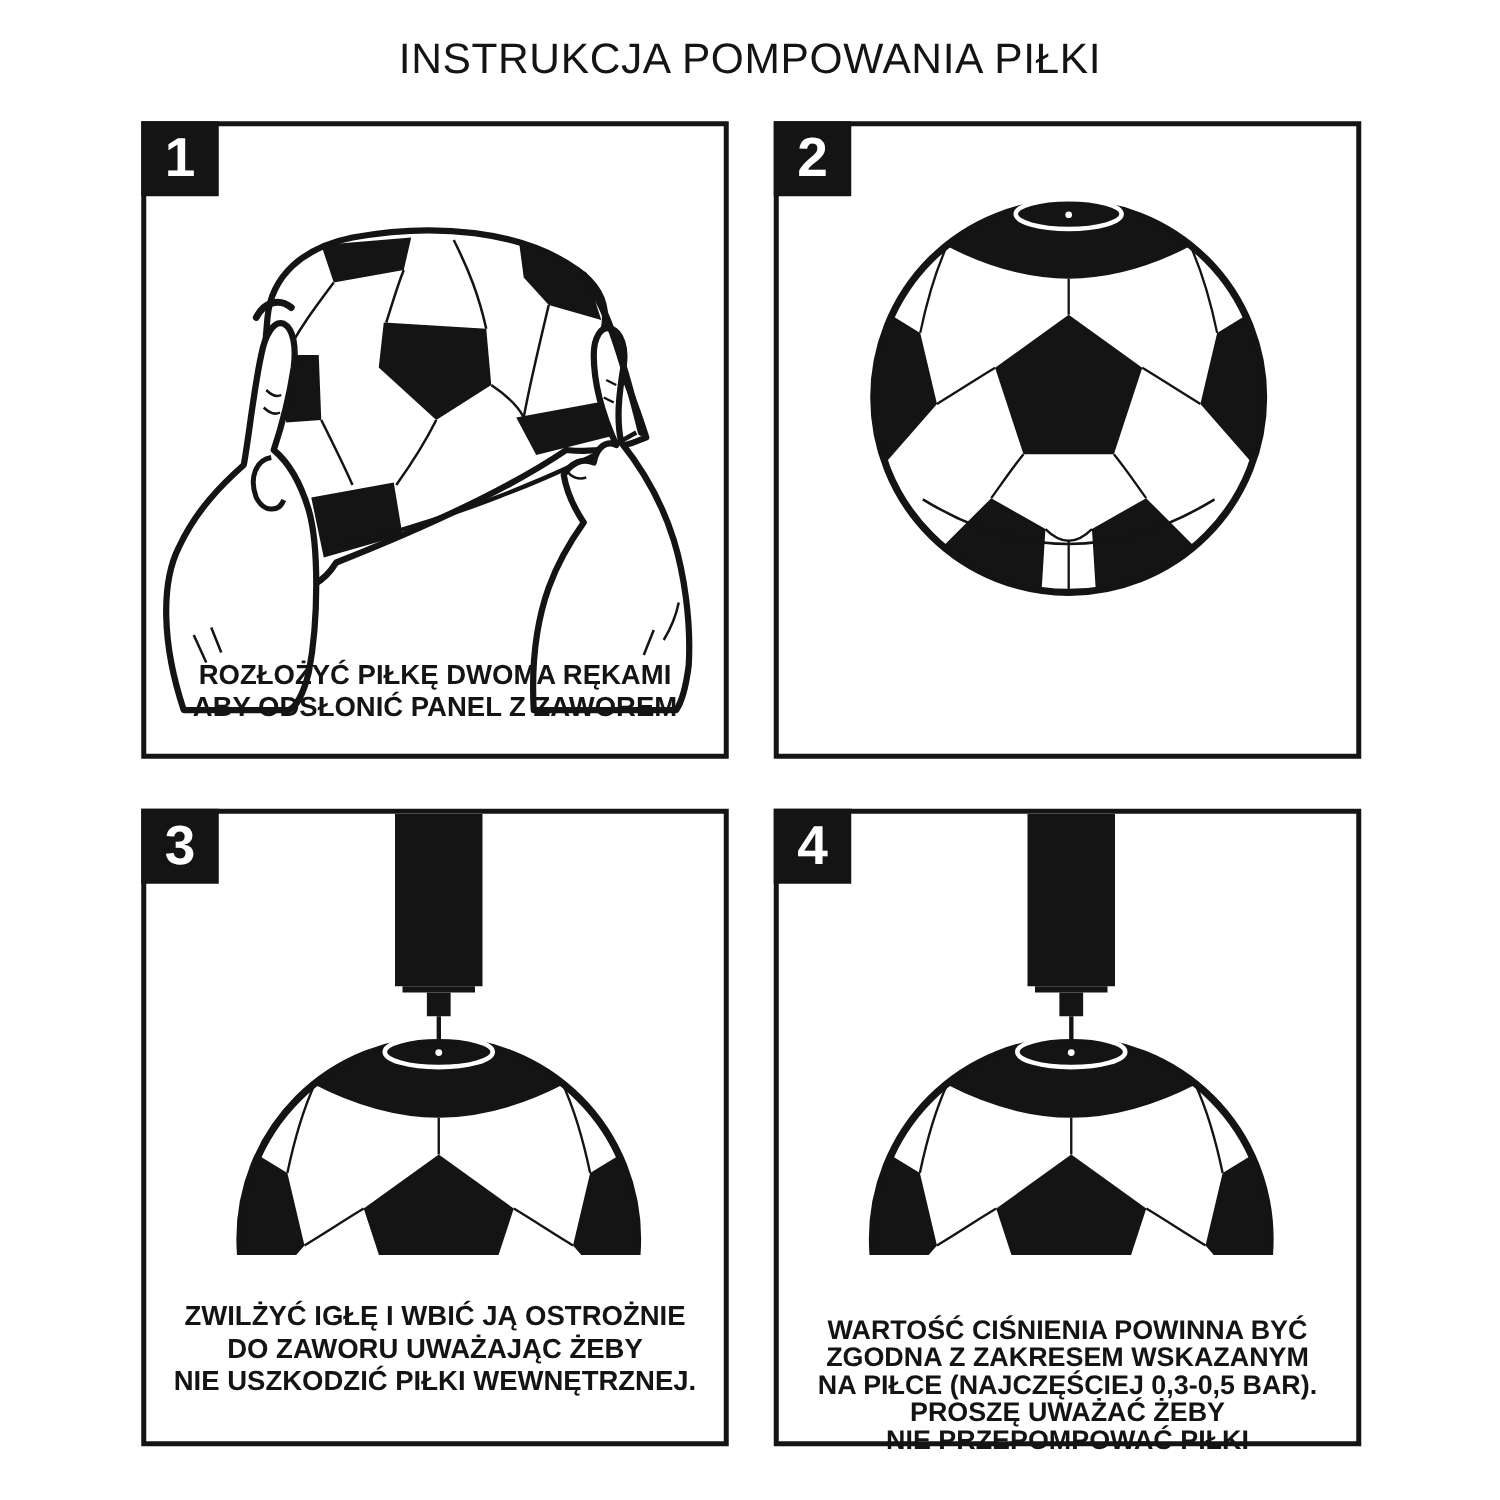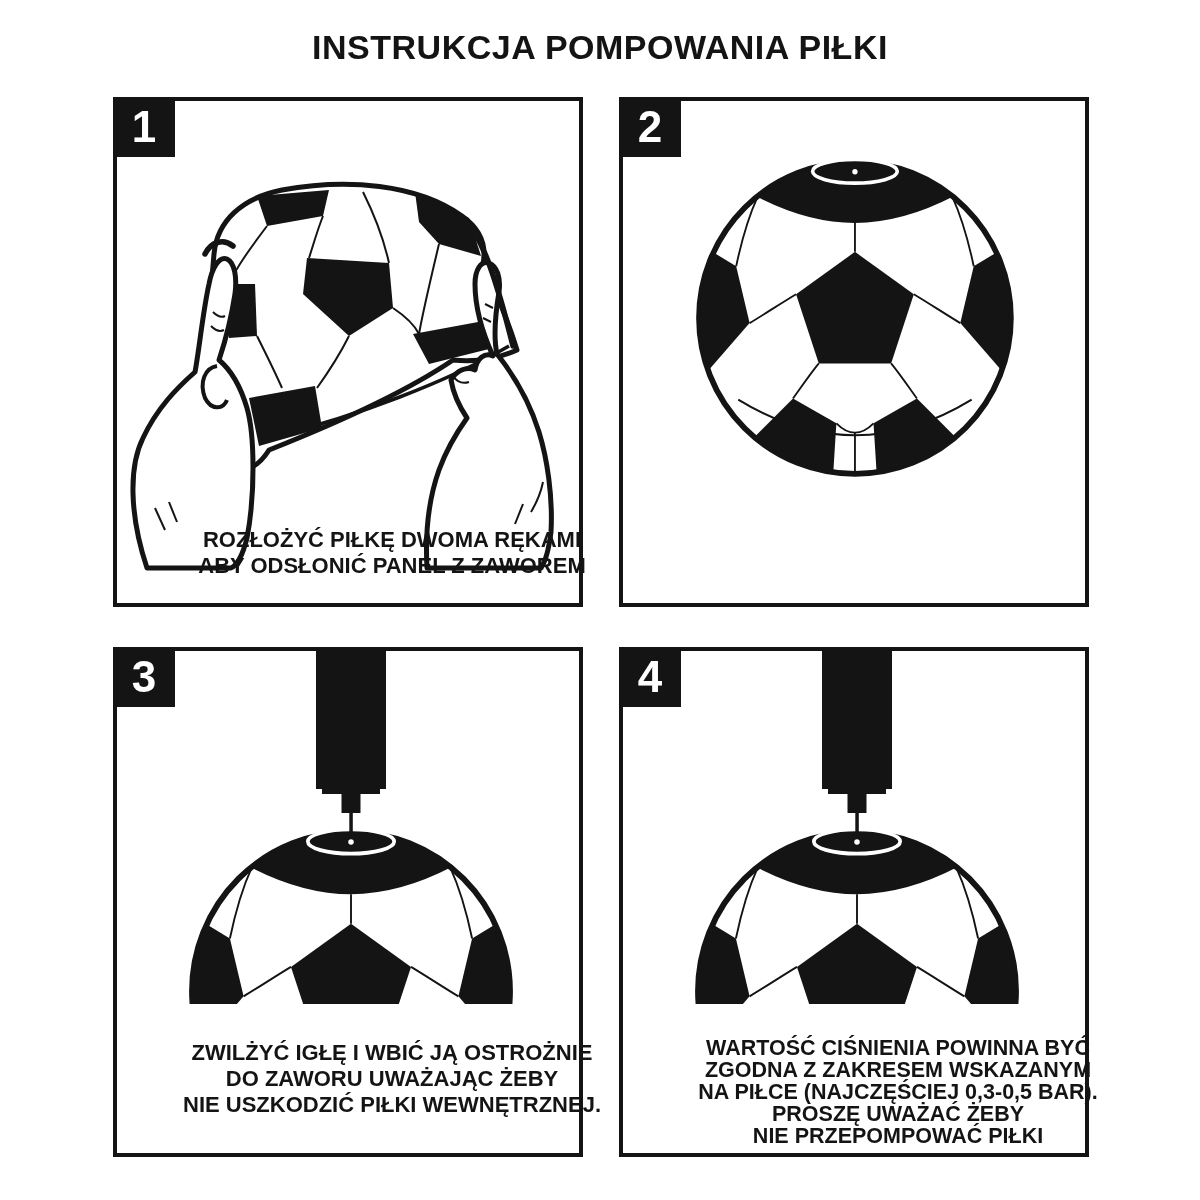--- a/index.html
+++ b/index.html
@@ -1,33 +1,33 @@
 <!DOCTYPE html>
 <html><head>
 <meta charset="utf-8">
 <style>
   html,body{margin:0;padding:0;width:1200px;height:1200px;background:#ffffff;
     font-family:"Liberation Sans", sans-serif; position:relative; overflow:hidden;}
   .sheet{position:absolute;inset:0;}
   .title{position:absolute;top:28px;left:0;width:100%;text-align:center;
-    font-size:34px;font-weight:bold;color:#141414;letter-spacing:.5px;}
+    font-size:34px;font-weight:normal;color:#141414;letter-spacing:.5px;}
   .panel{position:absolute;width:470px;height:510px;border:4px solid #141414;
     box-sizing:border-box;background:#fff;}
   .p1{left:113px;top:97px;}
   .p2{left:619px;top:97px;}
   .p3{left:113px;top:647px;}
   .p4{left:619px;top:647px;}
   .badge{position:absolute;left:-4px;top:-4px;width:62px;height:60px;background:#141414;
     color:#ffffff;font-size:44px;font-weight:bold;text-align:center;line-height:60px;z-index:5;}
   .art{position:absolute;left:0;top:0;width:462px;height:502px;}
   .caption{position:absolute;left:0;width:100%;text-align:center;font-weight:bold;
-    color:#141414;white-space:pre-line;margin-left:44px;}
+    color:#141414;white-space:pre-line;}
   .cap12{top:426px;font-size:22px;line-height:26px;}
   .cap3{top:389px;font-size:22px;line-height:26px;}
-  .cap4{top:386px;font-size:21.5px;line-height:22px;text-align:center;}
+  .cap4{top:402px;font-size:21.5px;line-height:22px;text-align:center;}
 </style>
 </head>
 <body>
 
 <svg width="0" height="0" style="position:absolute" aria-hidden="true">
   <defs>
     <symbol id="soccerball" viewBox="0 0 320 320">
       <clipPath id="ballclip">
           <circle cx="160" cy="160" r="150"></circle>
         </clipPath>

